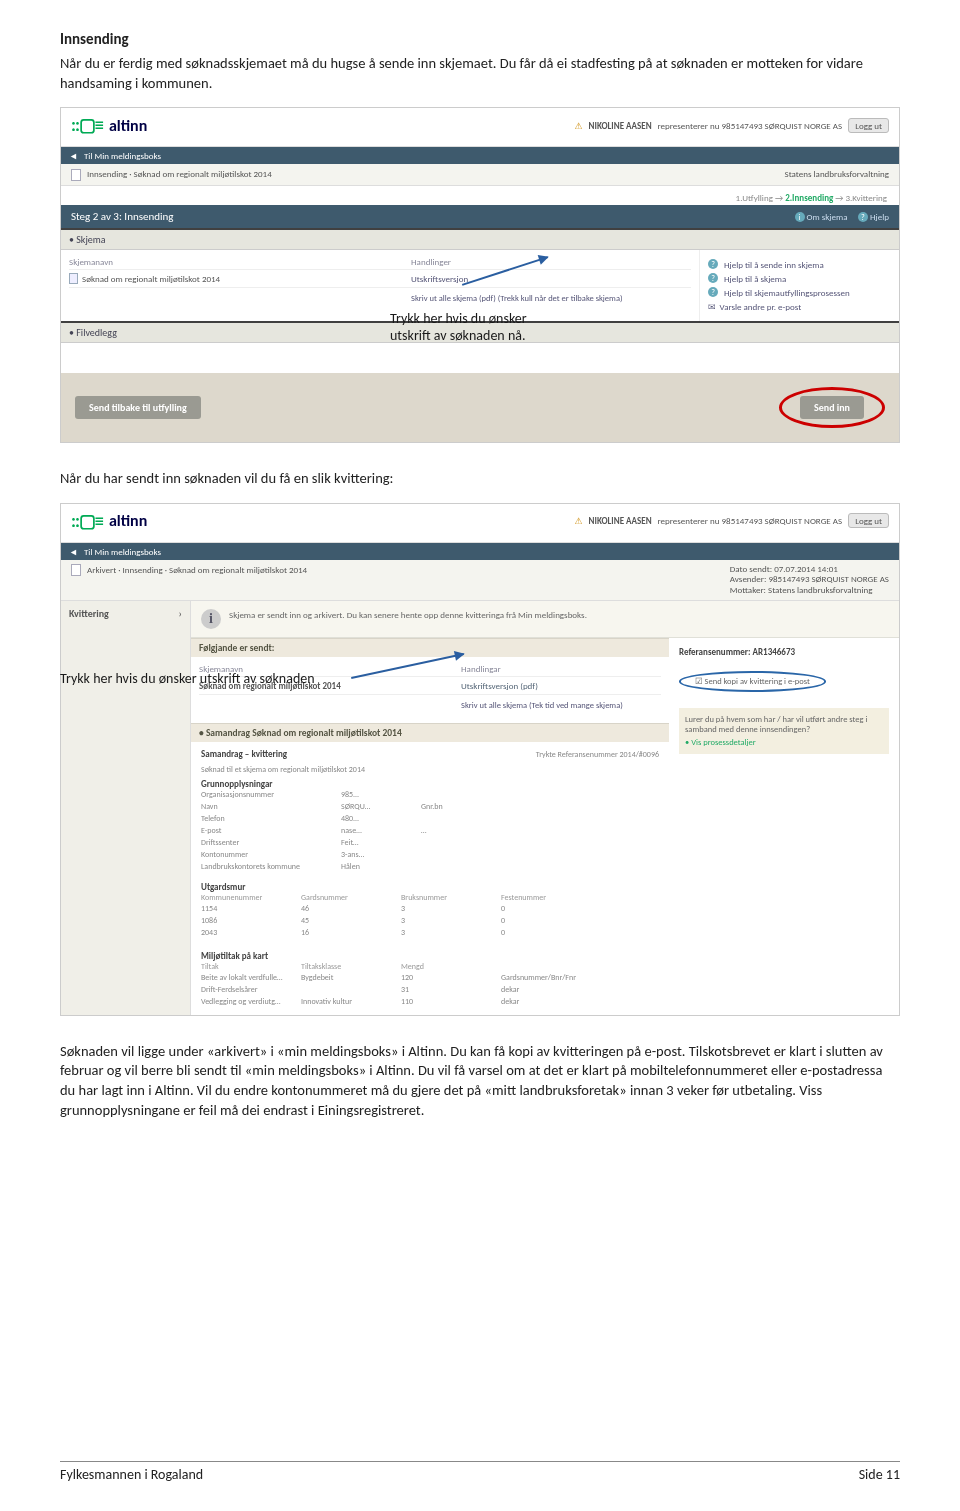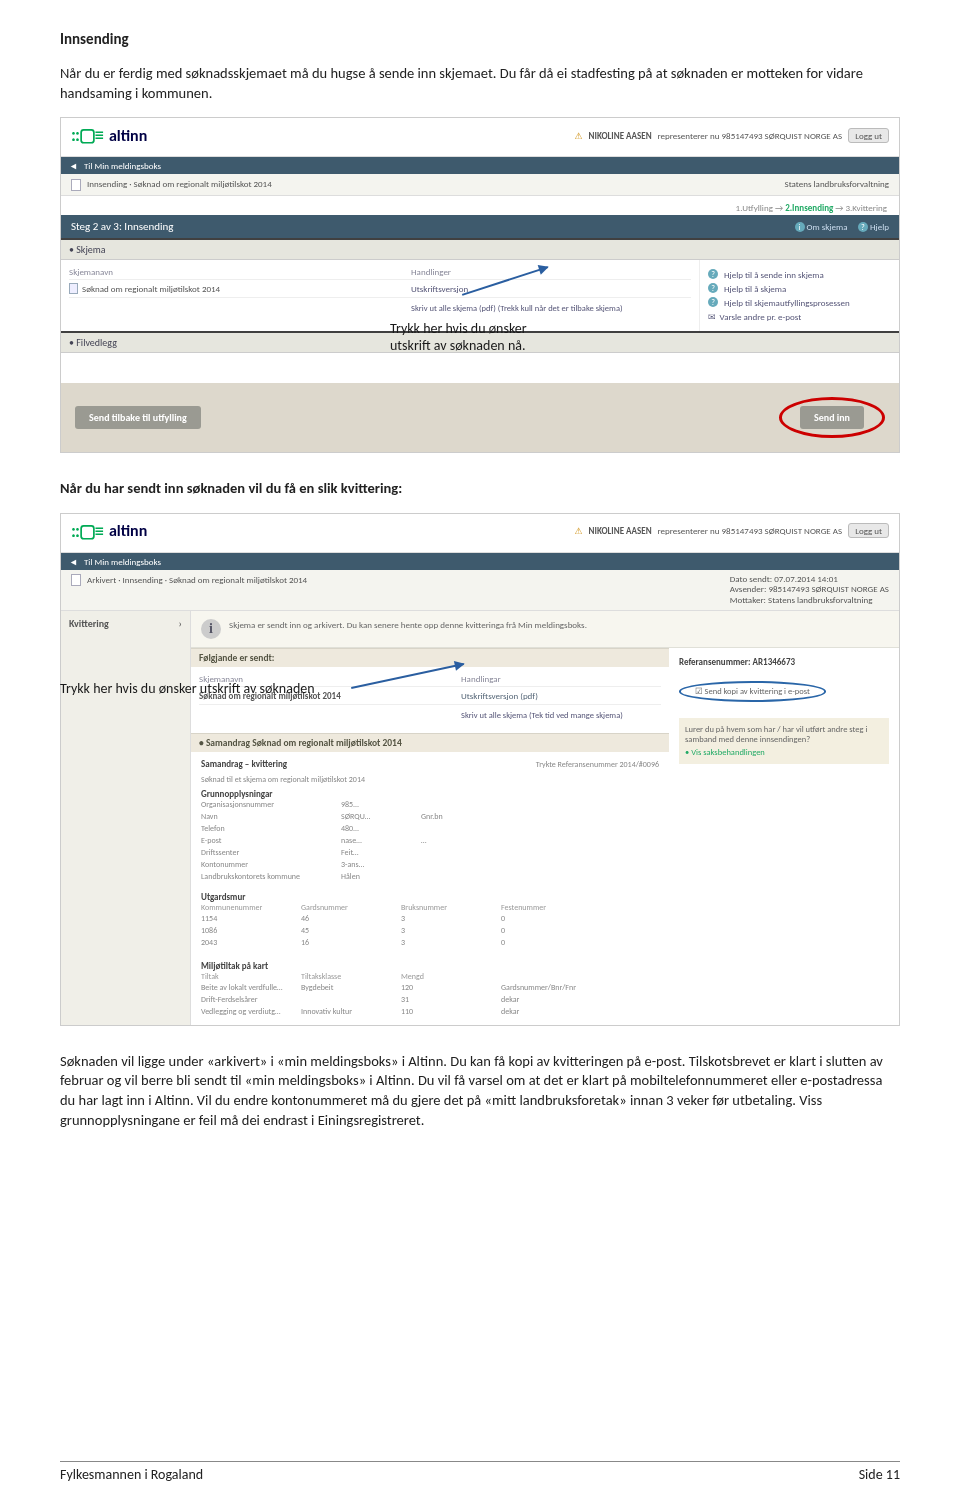--- a/index.html
+++ b/index.html
@@ -7,21 +7,21 @@
     font-family: Calibri, Arial, sans-serif;
     font-size: 14px;
     color: #222;
     background: #fff;
     width: 960px;
     margin: 0 auto;
     padding: 30px 60px 20px 60px;
     position: relative;
     min-height: 1511px;
   }
-  .heading { font-weight: bold; font-size: 15px; margin-bottom: 16px; }
+  .heading { font-weight: bold; font-size: 15px; margin-bottom: 6px; }
   .para { font-size: 14.5px; line-height: 1.35; margin-bottom: 10px; }
 
   
   .shot {
     border: 1px solid #ccc;
     background: #fff;
     margin: 14px 0 26px 0;
     font-size: 10px;
     color: #555;
   }
@@ -230,21 +230,21 @@
       <span class="red-circle">
         <span class="btn-grey">Send inn</span>
       </span>
     </div>
   </div>
 
   <div class="anno-txt" style="left:330px; top:204px; width:160px;">Trykk her hvis du ønsker utskrift av søknaden nå.</div>
   <div class="arrow" style="left:400px; top:163px; width:90px; transform: rotate(-18deg);"></div>
 </div>
 
-<div class="para" style="font-weight:bold; margin-top:20px;">Når du har sendt inn søknaden vil du få en slik kvittering:</div>
+<div class="para" style="font-weight:normal; margin-top:20px;">Når du har sendt inn søknaden vil du få en slik kvittering:</div>
 
 <div class="anno-wrap">
   <div class="shot">
     <div class="topbar">
       <div class="logo">
         <span class="logo-glyph">::▢≡</span>
         <span class="logo-word">altinn</span>
       </div>
       <div class="userbar">
         <span style="color:#c80">⚠</span>
@@ -395,21 +395,21 @@
               <span>Referansenummer:</span> <span>AR1346673</span>
             </div>
             <div style="margin-top:8px;">
               <span class="blue-ellipse">
                 <span>☑</span>
                 <span>Send kopi av kvittering i e-post</span>
               </span>
             </div>
             <div style="margin-top:10px; background:#f3efe0; padding:6px;">
               <div>Lurer du på hvem som har / har vil utført andre steg i samband med denne innsendingen?</div>
-              <div style="color:#2a6; margin-top:2px;">• Vis saksbehandlingen</div>
+              <div style="color:#2a6; margin-top:2px;">• Vis prosessdetaljer</div>
             </div>
           </div>
         </div>
       </div>
     </div>
   </div>
 
   <div class="anno-txt" style="left:0px; top:168px;">Trykk her hvis du ønsker utskrift av søknaden</div>
   <div class="arrow" style="left:290px; top:162px; width:115px; transform: rotate(-12deg);"></div>
 </div>

